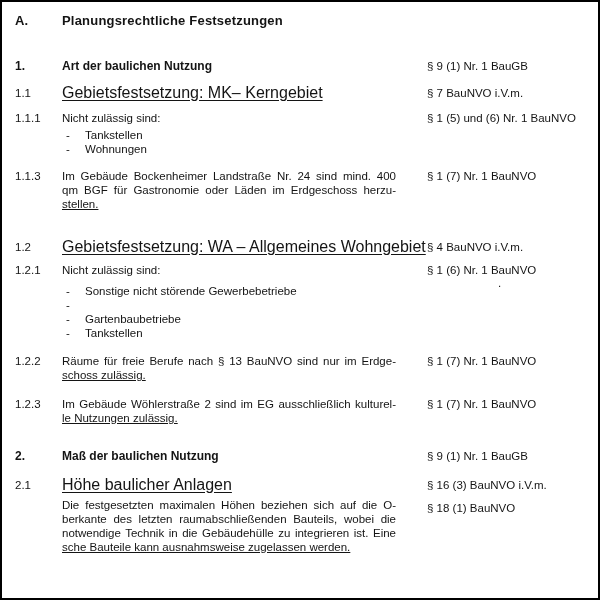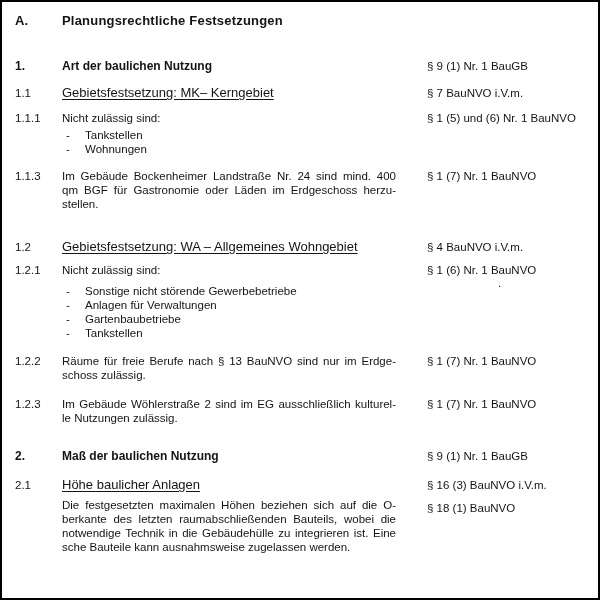--- a/index.html
+++ b/index.html
@@ -15,36 +15,36 @@
     overflow: hidden;
   }
   .t {
     position: absolute;
     font-size: 11.5px;
     line-height: 14px;
     white-space: nowrap;
   }
   .hdr { font-weight: 700; font-size: 13px; line-height: 15px; letter-spacing: 0.2px; }
   .b   { font-weight: 700; font-size: 12px; }
-  .title { font-size: 13px; }
+  .title { font-size: 16px; }
   .u   { text-decoration: underline; text-underline-offset: 2px; }
   .cn  { left: 13px; }
   .cm  { left: 60px; width: 334px; }
   .cr  { left: 425px; width: 172px; }
   .dash { left: 64px; }
   .li   { left: 83px; }
   
   .jb { white-space: normal; }
   .jb .tline {
     text-align: justify;
     text-align-last: justify;
     white-space: nowrap;
     line-height: 14px;
   }
-  .jb .tline:last-child { text-align-last: left; }
+  .jb .tline:last-child { text-align-last: left; text-decoration: underline; }
 </style>
 </head>
 <body>
 
 <div class="page">
 
   <div class="t hdr cn" style="top:11px">A.</div>
   <div class="t hdr cm" style="top:11px">Planungsrechtliche Festsetzungen</div>
 
   <div class="t b cn" style="top:57px">1.</div>
@@ -76,21 +76,20 @@
   <div class="t title u cm" style="top:238px">Gebietsfestsetzung: WA – Allgemeines Wohngebiet</div>
   <div class="t cr" style="top:238px">§ 4 BauNVO i.V.m.</div>
 
   <div class="t cn" style="top:261px">1.2.1</div>
   <div class="t cm" style="top:261px">Nicht zulässig sind:</div>
   <div class="t cr" style="top:261px">§ 1 (6) Nr. 1 BauNVO</div>
 
   <div class="t dash" style="top:282px">-</div>
   <div class="t li" style="top:282px">Sonstige nicht störende Gewerbebetriebe</div>
   <div class="t dash" style="top:296px">-</div>
-  <div class="t li" style="top:296px">Anlagen für Verwaltungen</div>
   <div class="t dash" style="top:310px">-</div>
   <div class="t li" style="top:310px">Gartenbaubetriebe</div>
   <div class="t dash" style="top:324px">-</div>
   <div class="t li" style="top:324px">Tankstellen</div>
 
   <div class="t" style="top:274px;left:496px">.</div>
 
   <div class="t cn" style="top:352px">1.2.2</div>
   <div class="t cm jb" style="top:352px">
       <div class="tline">Räume für freie Berufe nach § 13 BauNVO sind nur im Erdge-</div>

